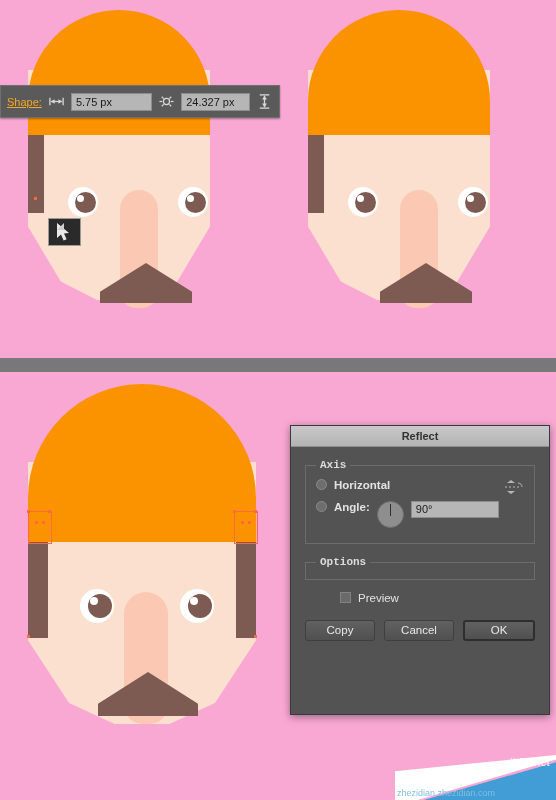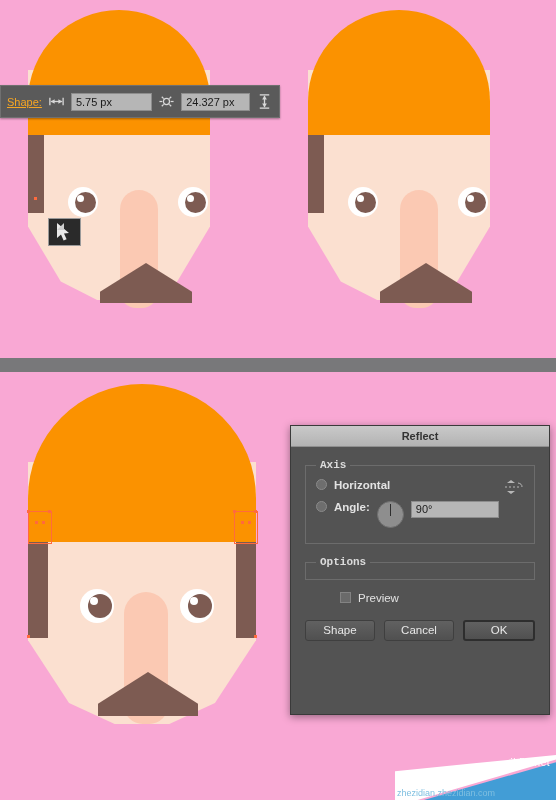--- a/index.html
+++ b/index.html
@@ -336,21 +336,21 @@
         <legend>Options</legend>
       </fieldset>
 
       <div class="row" id="preview-row">
         <span class="chk"></span>
         <span class="clabel">Preview</span>
       </div>
     </div>
 
     <div id="button-row">
-      <div class="btn">Shape</div>
+      <div class="btn">Copy</div>
       <div class="btn">Cancel</div>
       <div class="btn default">OK</div>
     </div>
   </div>
 </div>
 
 <div id="watermark">
   <div class="wm-blue"></div>
   <div class="wm-white"></div>
   <div class="wm-site">jb51.net</div>

